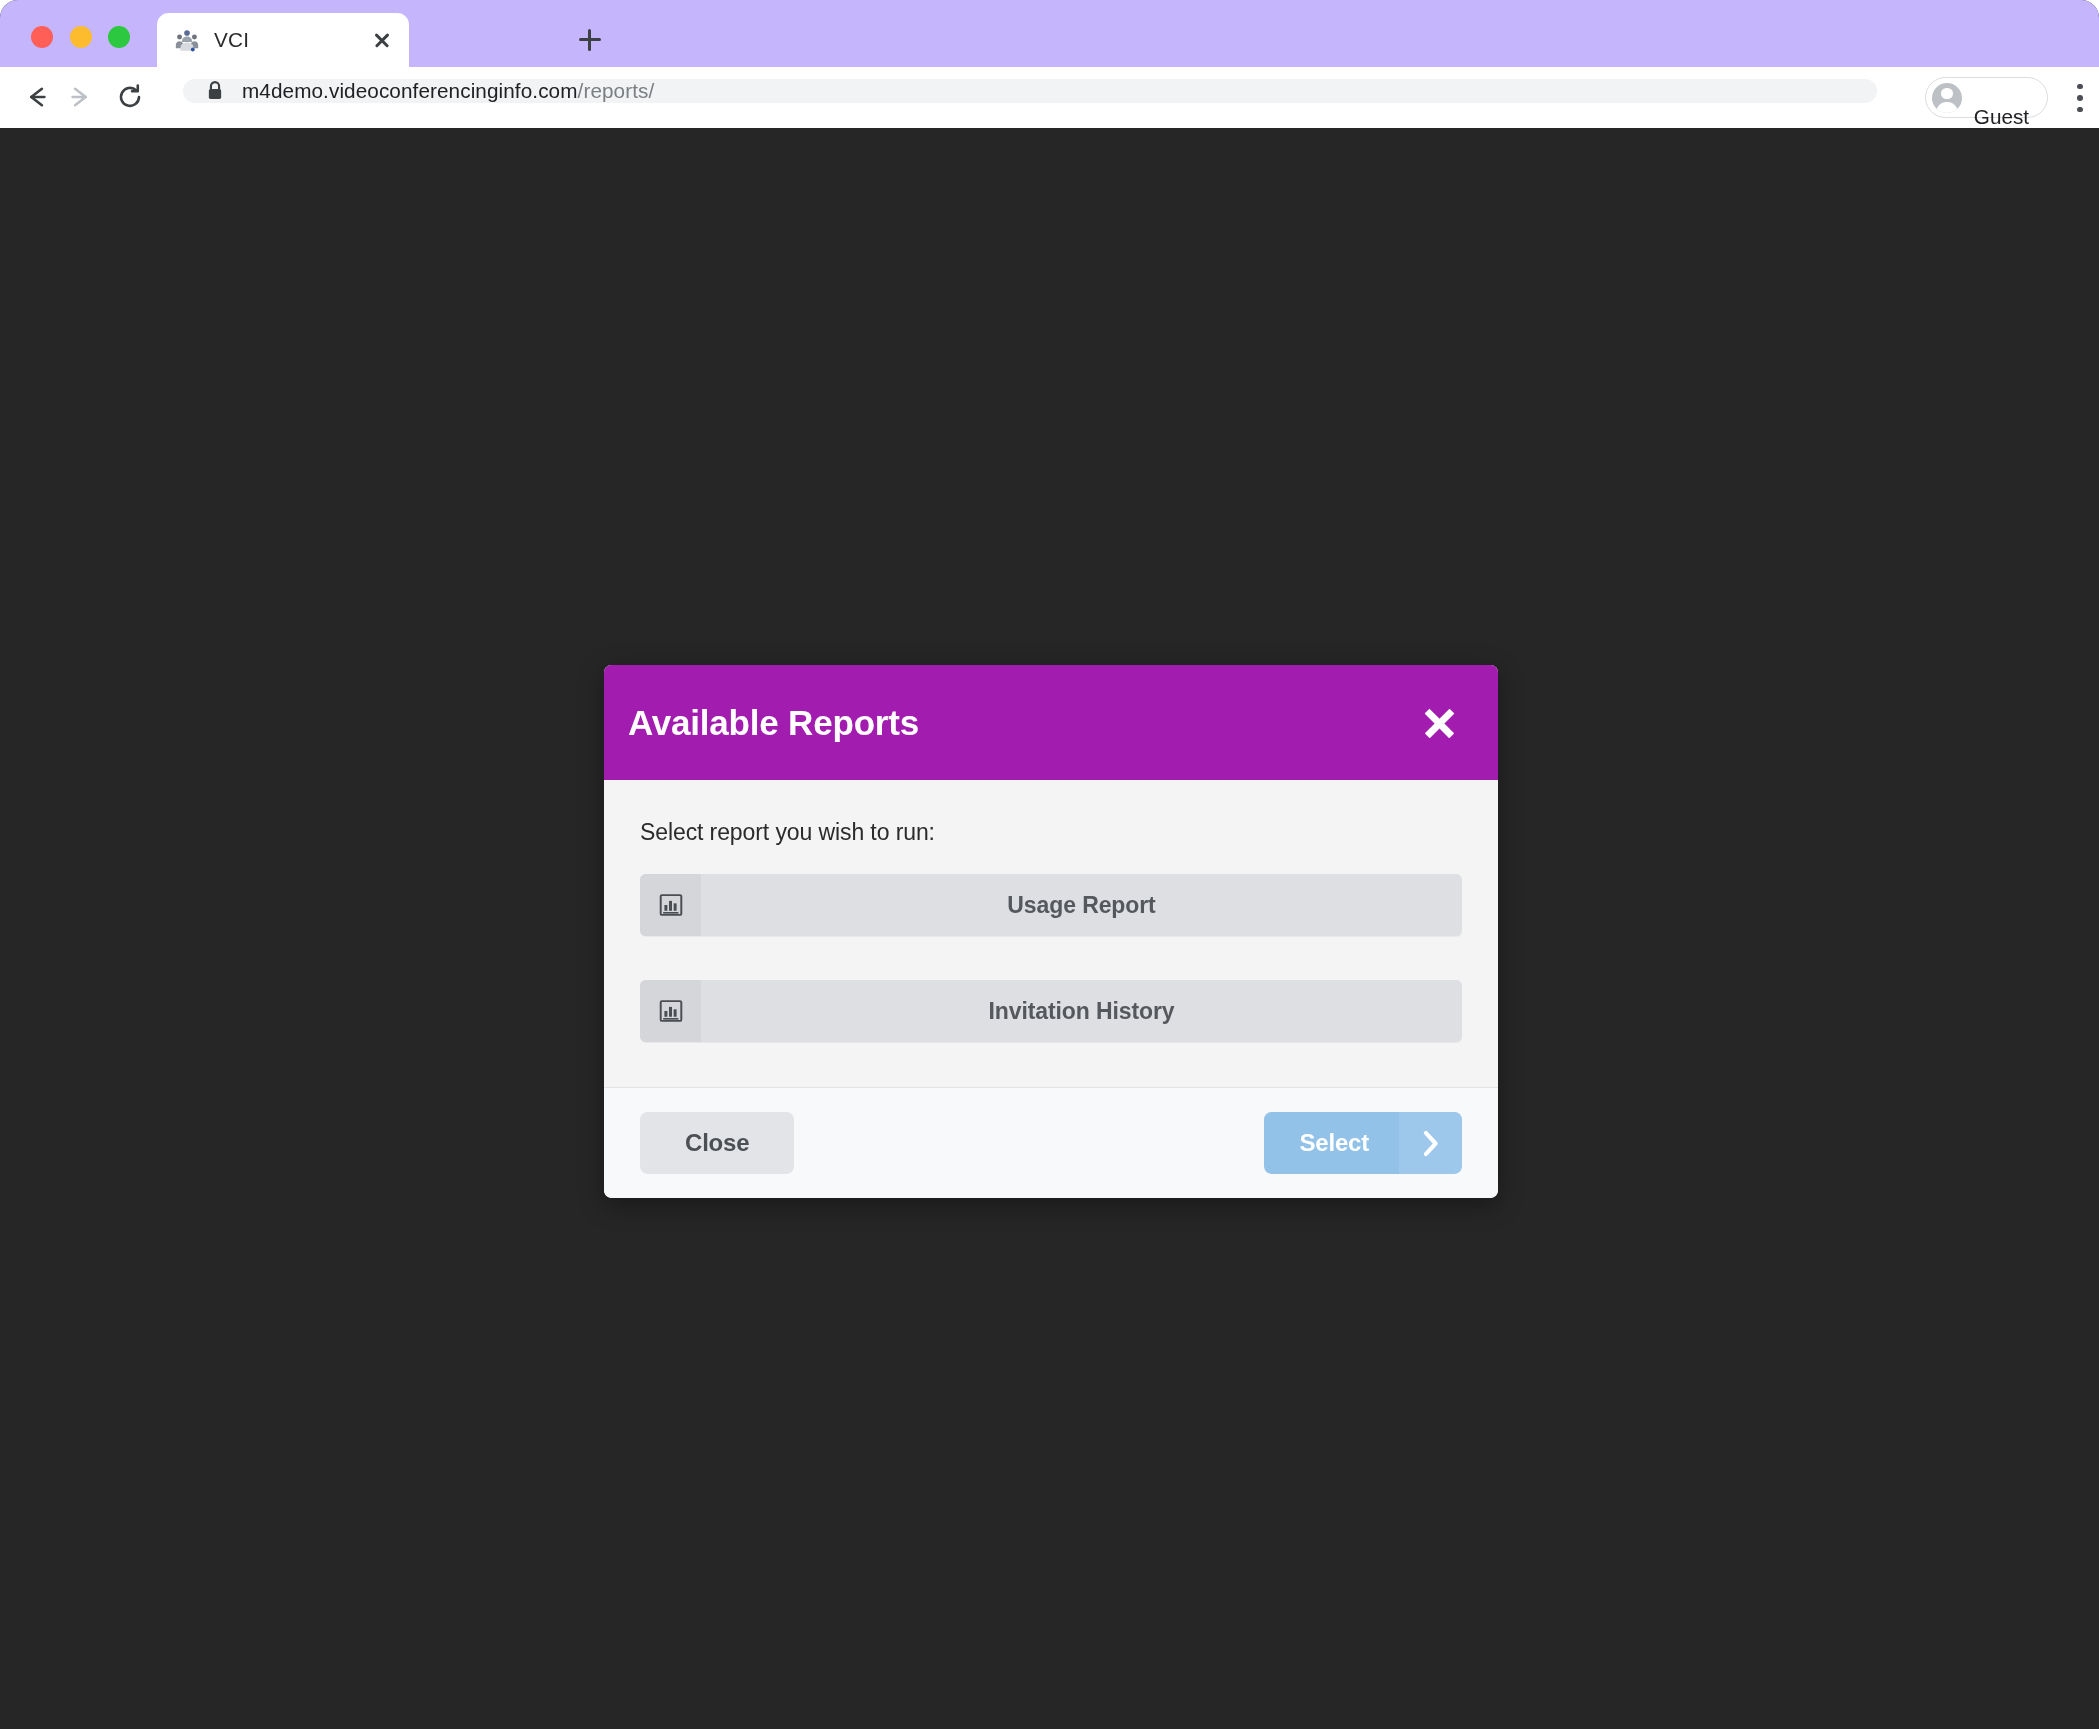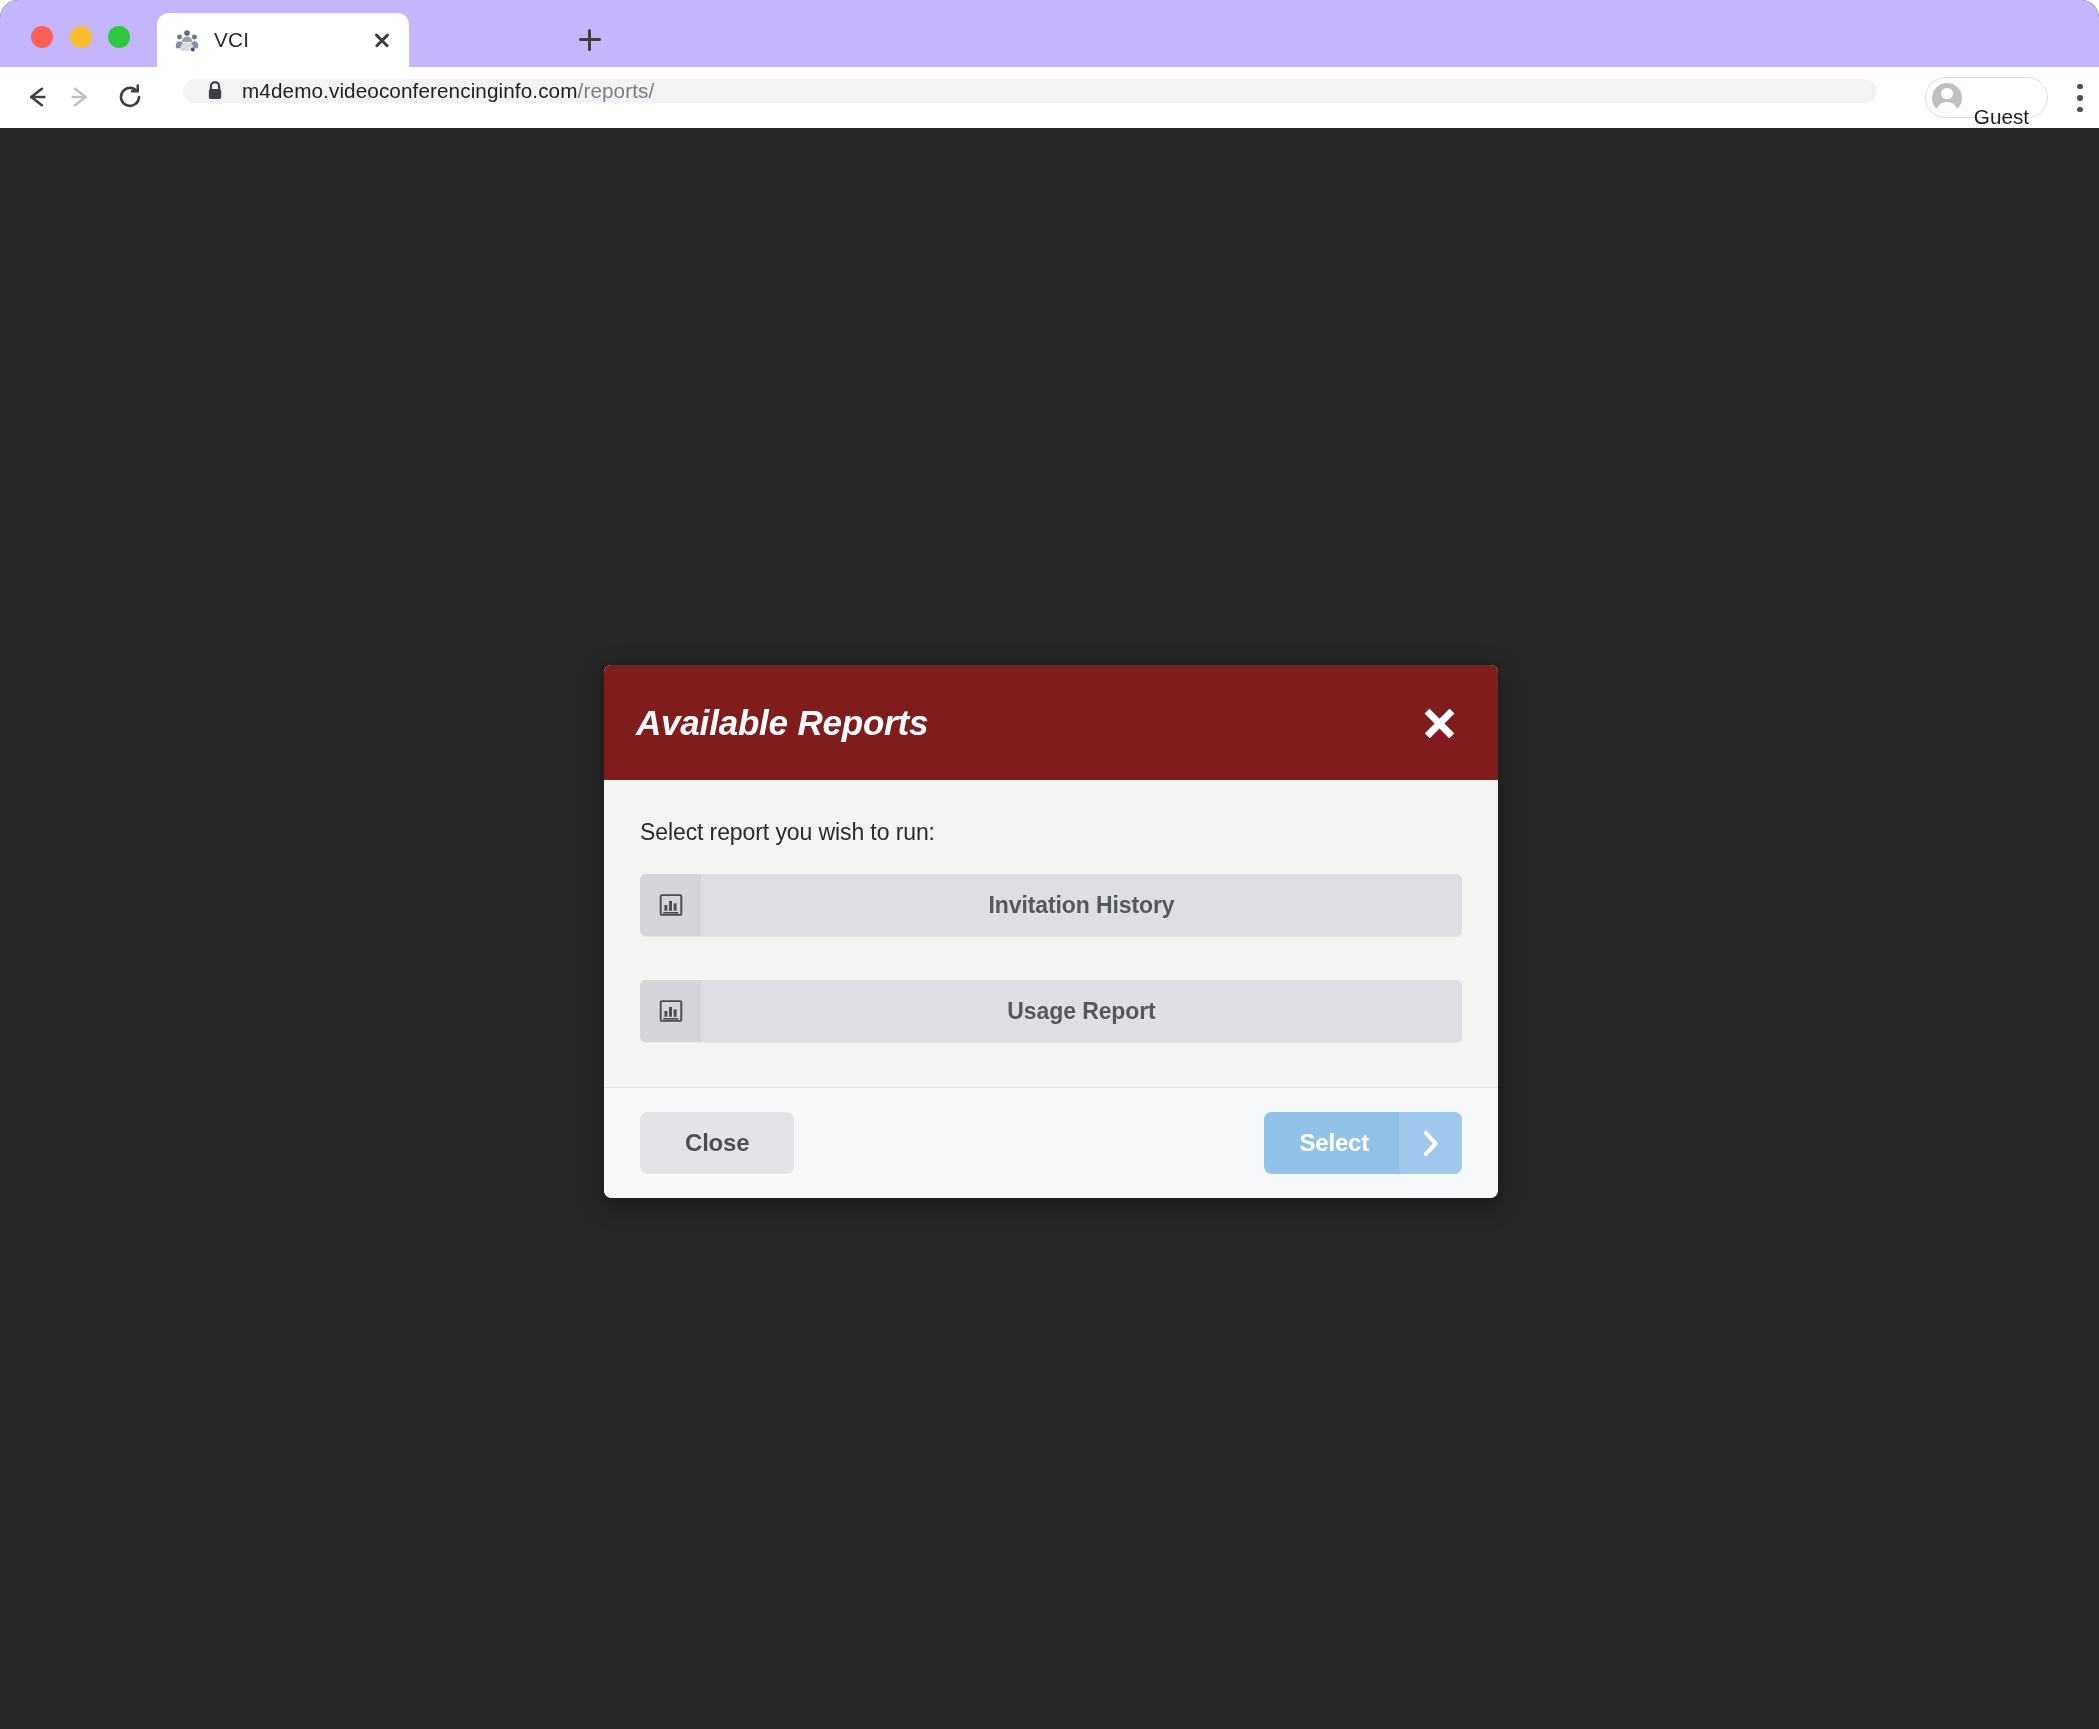--- a/index.html
+++ b/index.html
@@ -219,26 +219,25 @@
     position: absolute;
     left: 604px; top: 665px;
     width: 894px;
     background: #F4F4F5;
     border-radius: 7.4px;
     overflow: hidden;
     box-shadow: 0 6.6px 25px rgba(0,0,0,.35);
   }
   .modal-header {
     height: 115px;
-    background: #7f1d1d;
-    display: flex;
-    align-items: center;
-    padding: 0 36px 0 32px;
+    background: #a21caf;
+    display: flex;
+    align-items: center;
+    padding: 0 36px 0 24px;
     box-sizing: border-box;
-    font-style: italic;
   }
   .modal-title {
     font-size: 35px;
     font-weight: bold;
     color: #ffffff;
     letter-spacing: -0.2px;
     flex: 1;
   }
   .modal-close {
     width: 45px; height: 45px;
@@ -437,34 +436,34 @@
       <div class="report-option">
         <span class="report-icon-box">
           <svg width="28" height="28" viewBox="0 0 34 34">
             <rect x="4.5" y="5" width="25" height="24" rx="1.5" fill="none" stroke="#4a4d52" stroke-width="2.4"></rect>
             <rect x="9" y="17" width="3.6" height="7" fill="#4a4d52"></rect>
             <rect x="14.6" y="12" width="3.6" height="12" fill="#4a4d52"></rect>
             <rect x="20.2" y="15" width="3.6" height="9" fill="#4a4d52"></rect>
             <rect x="7.5" y="25.5" width="18.5" height="2" fill="#4a4d52"></rect>
           </svg>
         </span>
-        <span class="report-label">Invitation History</span>
+        <span class="report-label">Usage Report</span>
       </div>
 
       <div class="report-option">
         <span class="report-icon-box">
           <svg width="28" height="28" viewBox="0 0 34 34">
             <rect x="4.5" y="5" width="25" height="24" rx="1.5" fill="none" stroke="#4a4d52" stroke-width="2.4"></rect>
             <rect x="9" y="17" width="3.6" height="7" fill="#4a4d52"></rect>
             <rect x="14.6" y="12" width="3.6" height="12" fill="#4a4d52"></rect>
             <rect x="20.2" y="15" width="3.6" height="9" fill="#4a4d52"></rect>
             <rect x="7.5" y="25.5" width="18.5" height="2" fill="#4a4d52"></rect>
           </svg>
         </span>
-        <span class="report-label">Usage Report</span>
+        <span class="report-label">Invitation History</span>
       </div>
     </div>
 
     <div class="modal-footer">
       <button class="btn-close">Close</button>
       <button class="btn-proceed">
         <span class="btn-proceed-label">Select</span>
         <span class="btn-proceed-chevron">
           <svg width="21.5" height="31" viewBox="0 0 26 38">
             <path d="M7 6 L19 19 L7 32" fill="none" stroke="#ffffff" stroke-width="5" stroke-linecap="round" stroke-linejoin="round"></path>

